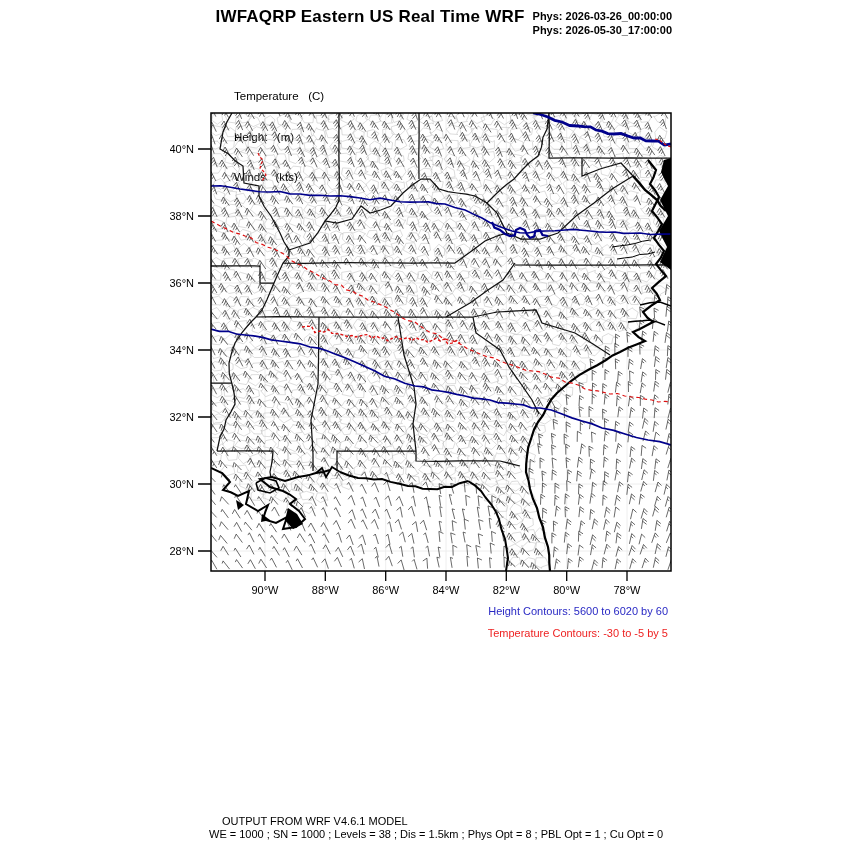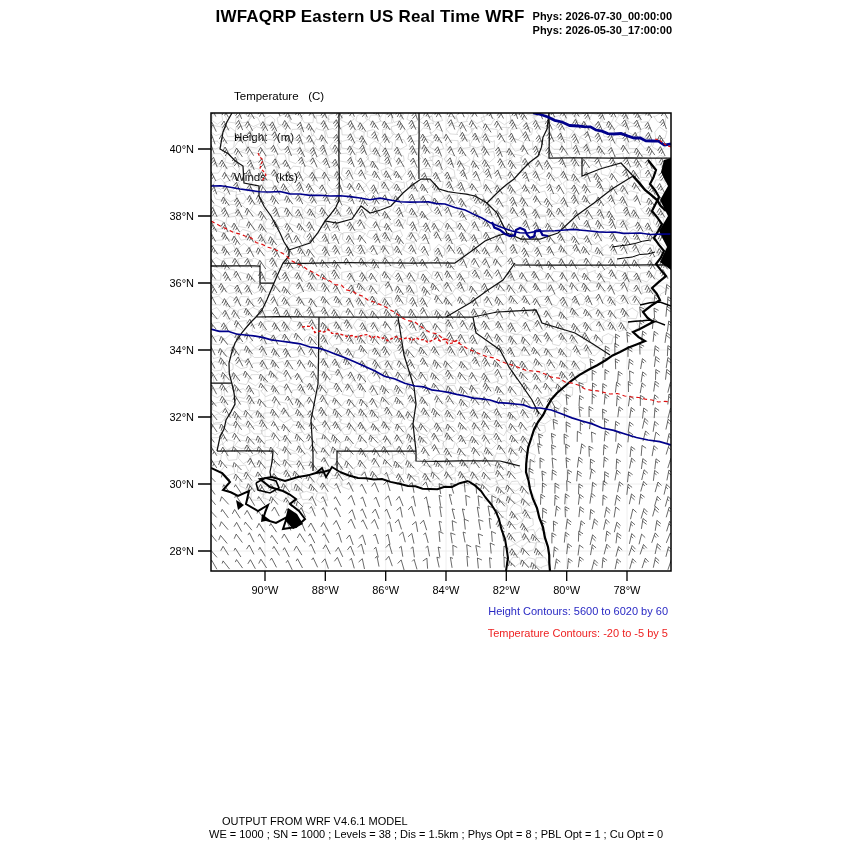--- a/index.html
+++ b/index.html
@@ -15,21 +15,21 @@
   #footer1{left:222px;top:815px;font-size:11px;}
   #footer2{left:209px;top:828px;font-size:11px;}
   svg text{font-family:"Liberation Sans","DejaVu Sans",sans-serif;}
 </style>
 </head>
 <body>
 
 <div id="page">
   <div class="abs" id="title">IWFAQRP Eastern US Real Time WRF</div>
   <div class="abs" id="runinfo">
-    <div><span>Phys: </span><span>2026-07-30_00:00:00</span></div>
+    <div><span>Phys: </span><span>2026-03-26_00:00:00</span></div>
     <div><span>Phys: </span><span>2026-05-30_17:00:00</span></div>
   </div>
   <div class="abs" id="legend">
     <div>Temperature   (C)</div>
     <div>Height   (m)</div>
     <div>Winds   (kts)</div>
   </div>
 
   <div class="abs" id="mapwrap">
     <svg id="mapsvg" width="520" height="510" viewBox="170 100 520 510">
@@ -80,16 +80,16 @@
         <text x="194" y="220" text-anchor="end" font-size="11px" fill="#000">38°N</text>
         <text x="194" y="287" text-anchor="end" font-size="11px" fill="#000">36°N</text>
         <text x="194" y="354" text-anchor="end" font-size="11px" fill="#000">34°N</text>
         <text x="194" y="421" text-anchor="end" font-size="11px" fill="#000">32°N</text>
         <text x="194" y="488" text-anchor="end" font-size="11px" fill="#000">30°N</text>
         <text x="194" y="555" text-anchor="end" font-size="11px" fill="#000">28°N</text>
       </svg>
   </div>
 
   <div class="abs" id="cap-height" style="color: rgb(41, 41, 196);">Height Contours: 5600 to 6020 by 60</div>
-  <div class="abs" id="cap-temp" style="color: rgb(238, 34, 34);">Temperature Contours: -20 to -5 by 5</div>
+  <div class="abs" id="cap-temp" style="color: rgb(238, 34, 34);">Temperature Contours: -30 to -5 by 5</div>
   <div class="abs" id="footer1">OUTPUT FROM WRF V4.6.1 MODEL</div>
   <div class="abs" id="footer2">WE = 1000 ; SN = 1000 ; Levels = 38 ; Dis = 1.5km ; Phys Opt = 8 ; PBL Opt = 1 ; Cu Opt = 0</div>
 </div>
 
 </body></html>

